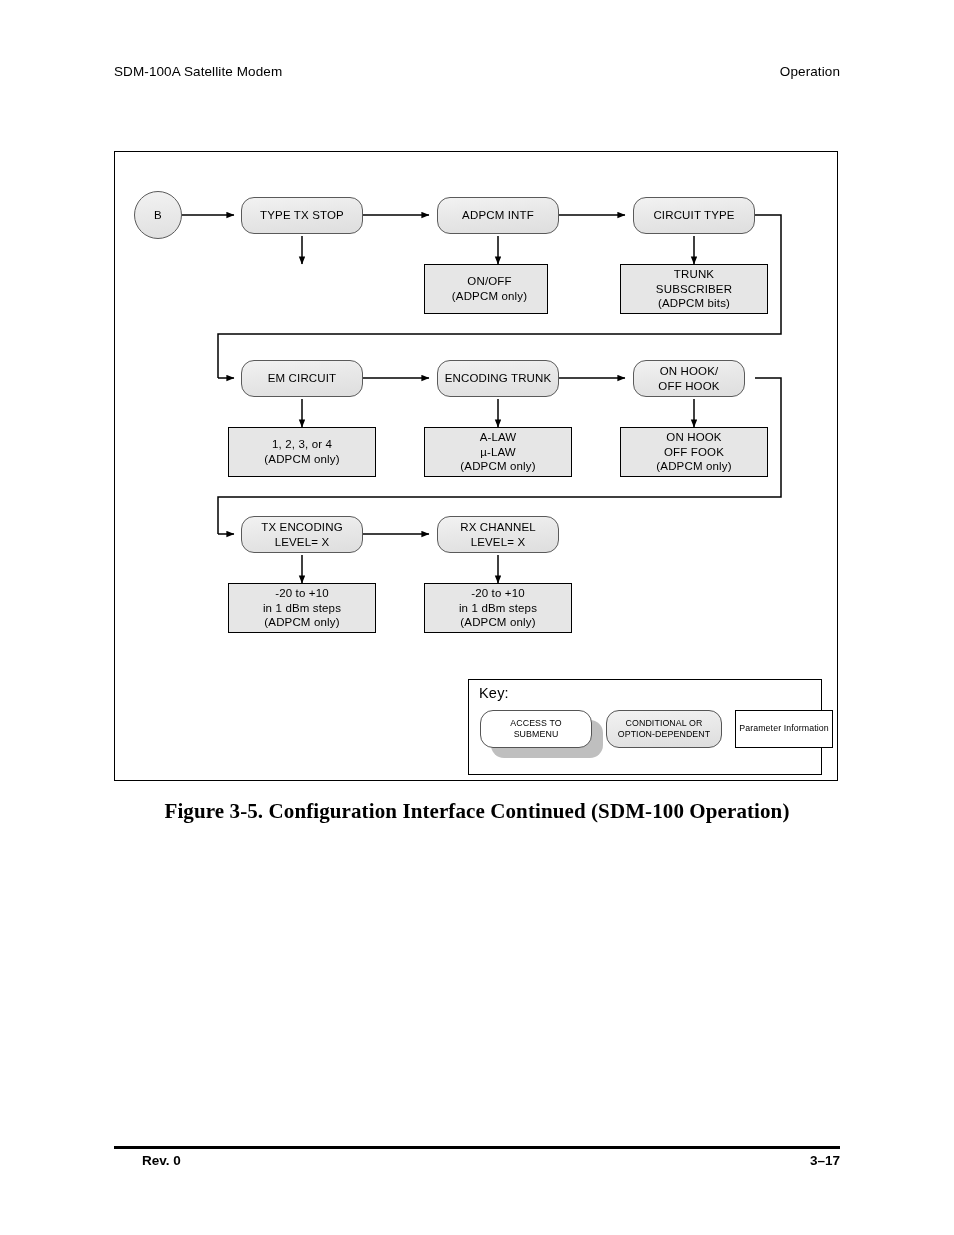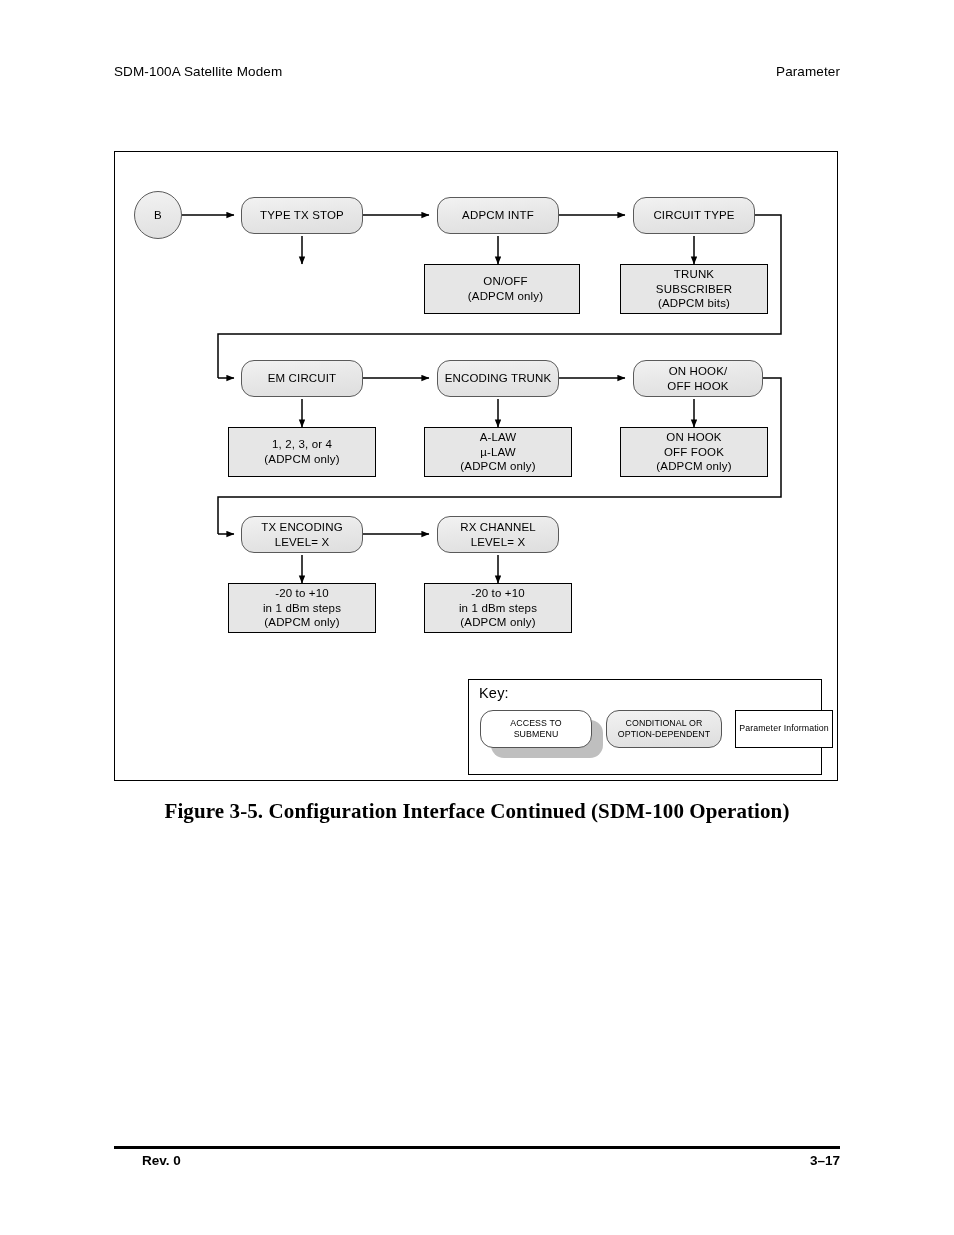--- a/index.html
+++ b/index.html
@@ -162,21 +162,21 @@
     font-weight: bold;
     font-size: 21px;
     letter-spacing: 0.1px;
   }
 </style>
 </head>
 <body>
 
 <div class="page-header">
   <span>SDM-100A Satellite Modem</span>
-  <span>Parameter</span>
+  <span>Operation</span>
 </div>
 
 <div class="figure-frame">
 
   <svg class="chart-svg" viewBox="0 0 724 630">
     <defs>
       <marker id="arr" markerWidth="9" markerHeight="9" refX="7.6" refY="3.2" orient="auto" markerUnits="userSpaceOnUse">
         <path d="M0,0 L8,3.2 L0,6.4 z" fill="#000000"></path>
       </marker>
     </defs>
@@ -210,29 +210,29 @@
       <line x1="383" y1="403" x2="383" y2="431" marker-end="url(#arr)"></line>
     </g>
   </svg>
 
   <div class="node node-circle" style="left:19px; top:39px; width:48px; height:48px;">B</div>
 
   <div class="node node-round" style="left:126px; top:45px; width:122px; height:37px;">TYPE TX STOP</div>
   <div class="node node-round" style="left:322px; top:45px; width:122px; height:37px;">ADPCM INTF</div>
   <div class="node node-round" style="left:518px; top:45px; width:122px; height:37px;">CIRCUIT TYPE</div>
 
-  <div class="node node-rect" style="left:309px; top:112px; width:156px; height:50px;padding-left:7px;">ON/OFF
+  <div class="node node-rect" style="left:309px; top:112px; width:124px; height:50px;padding-left:7px;">ON/OFF
 (ADPCM only)</div>
   <div class="node node-rect" style="left:505px; top:112px; width:148px; height:50px;">TRUNK
 SUBSCRIBER
 (ADPCM bits)</div>
 
   <div class="node node-round" style="left:126px; top:208px; width:122px; height:37px;">EM CIRCUIT</div>
   <div class="node node-round" style="left:322px; top:208px; width:122px; height:37px;">ENCODING TRUNK</div>
-  <div class="node node-round" style="left:518px; top:208px; width:130px; height:37px;">ON HOOK/
+  <div class="node node-round" style="left:518px; top:208px; width:112px; height:37px;">ON HOOK/
 OFF HOOK</div>
 
   <div class="node node-rect" style="left:113px; top:275px; width:148px; height:50px;">1, 2, 3, or 4
 (ADPCM only)</div>
   <div class="node node-rect" style="left:309px; top:275px; width:148px; height:50px;">A-LAW
 µ-LAW
 (ADPCM only)</div>
   <div class="node node-rect" style="left:505px; top:275px; width:148px; height:50px;">ON HOOK
 OFF FOOK
 (ADPCM only)</div>

